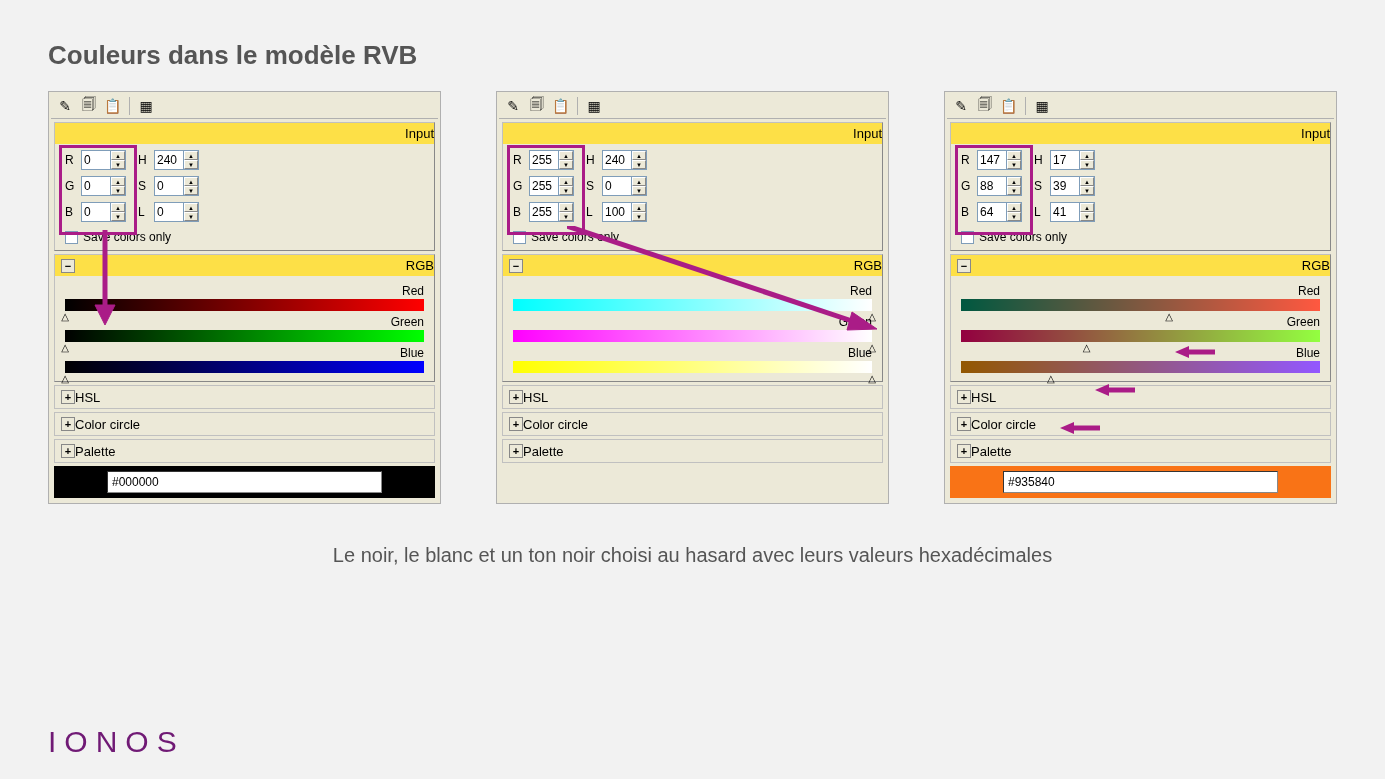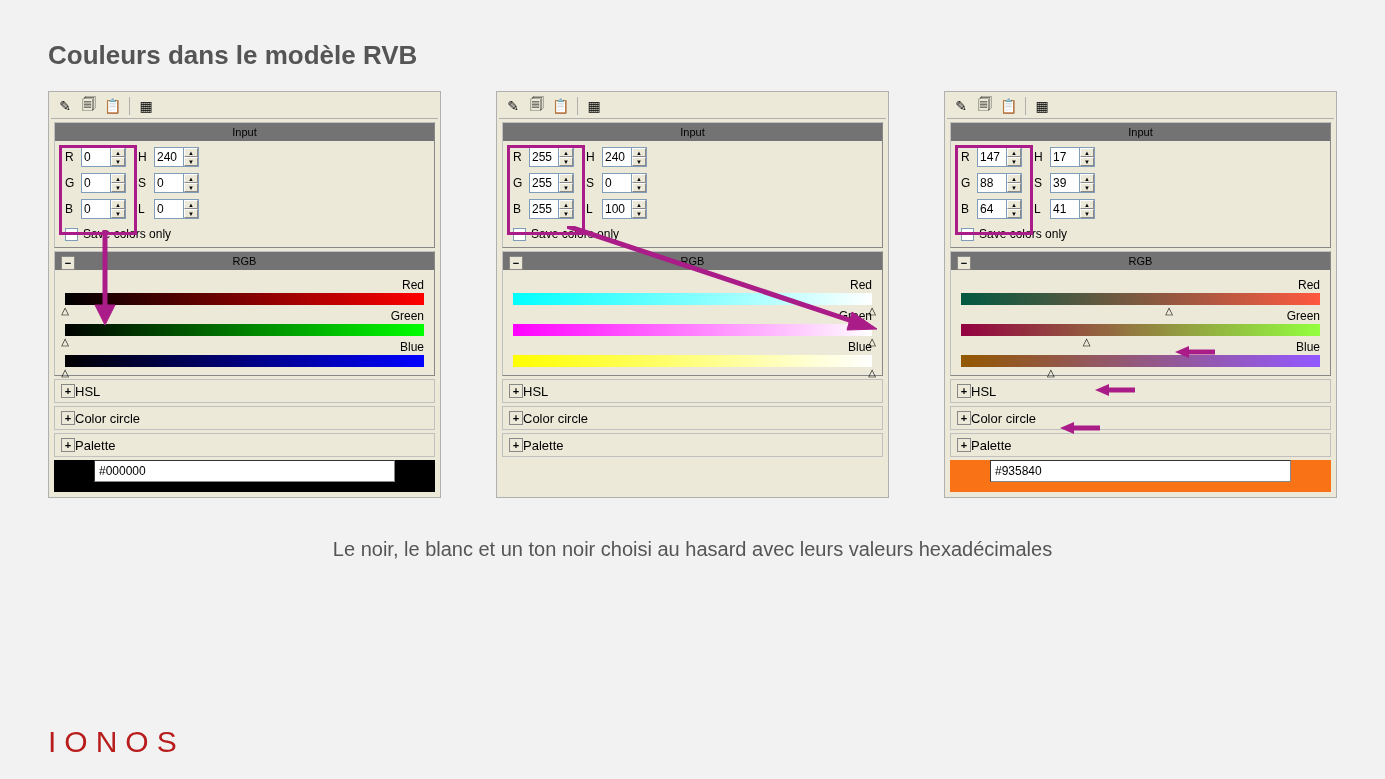--- a/index.html
+++ b/index.html
@@ -45,24 +45,24 @@
 .tb-sep { width:1px; height:18px; background:#b0b0b0; margin:0 2px; }
 .group {
   border: 1px solid #c0c0c0;
   border-bottom: 1px solid #888;
   border-right: 1px solid #888;
   margin: 3px;
   background: #ece9d8;
   position: relative;
 }
 .group-title {
-  text-align: center;
-  font-size: 11px;
+  text-align: right;
+  font-size: 13px;
   padding: 3px 0;
-  background: #737373;
+  background: #fde047;
 }
 .input-rows {
   display: flex;
   gap: 12px;
   padding: 6px 10px 4px 10px;
 }
 .col { display: flex; flex-direction: column; gap: 6px; }
 .inrow { display: flex; align-items: center; gap: 4px; }
 .inrow label { font-size: 12px; width: 12px; }
 .spinner {
@@ -112,32 +112,32 @@
   border:1px solid #c0c0c0; margin:3px; background:#ece9d8;
   display:flex; align-items:center; font-size:13px; height:24px; position:relative;
 }
 .collapse-row .plus {
   width:14px; height:14px; border:1px solid #888; background:#ece9d8;
   display:flex; align-items:center; justify-content:center; font-size:11px; font-weight:bold;
   margin-left:6px; cursor:pointer;
 }
 .collapse-row .ct { flex:1; text-align:left; }
 .swatch-row {
-  margin:3px; height:32px; display:flex; align-items:flex-start; padding:0 0;
+  margin:3px; height:32px; display:flex; align-items:center; padding:0 13px;
 }
 .hex-field {
   flex:1; background:white; border:1px inset #888; height:22px; font-size:12px;
   padding:2px 4px; margin-left:40px; margin-right:40px;
 }
 .caption {
   text-align:center; font-size:20px; color:#555; margin-top:40px;
 }
 .logo {
   position:absolute; left:48px; bottom:20px;
-  font-size:30px; letter-spacing:8px; color:#b91c1c; font-weight:500;
+  font-size:30px; letter-spacing:8px; color:#701a75; font-weight:500;
 }
 .annot-arrow {
   position:absolute; stroke:#aa1c87; fill:#aa1c87; z-index:6; pointer-events:none;
 }
 .short-arrow {
   position:absolute; z-index:6; pointer-events:none;
 }
 </style>
 </head>
 <body>

